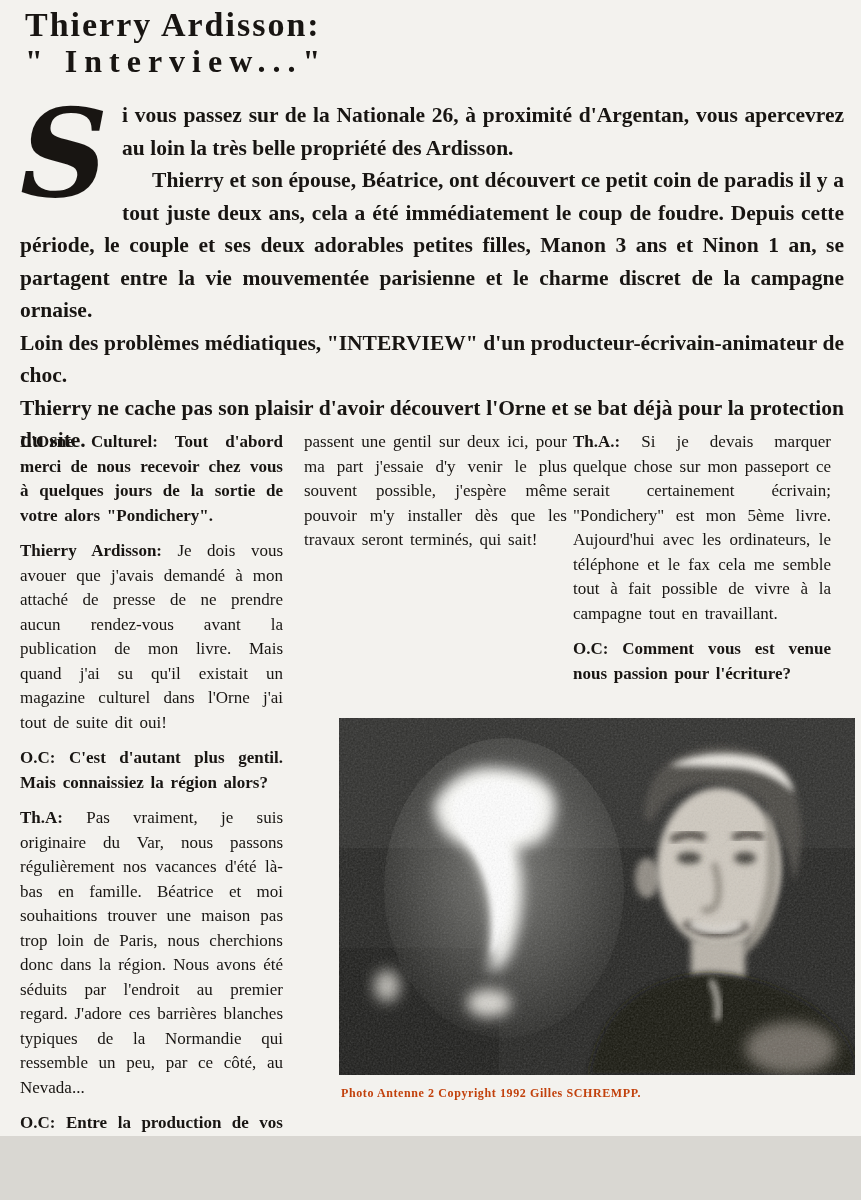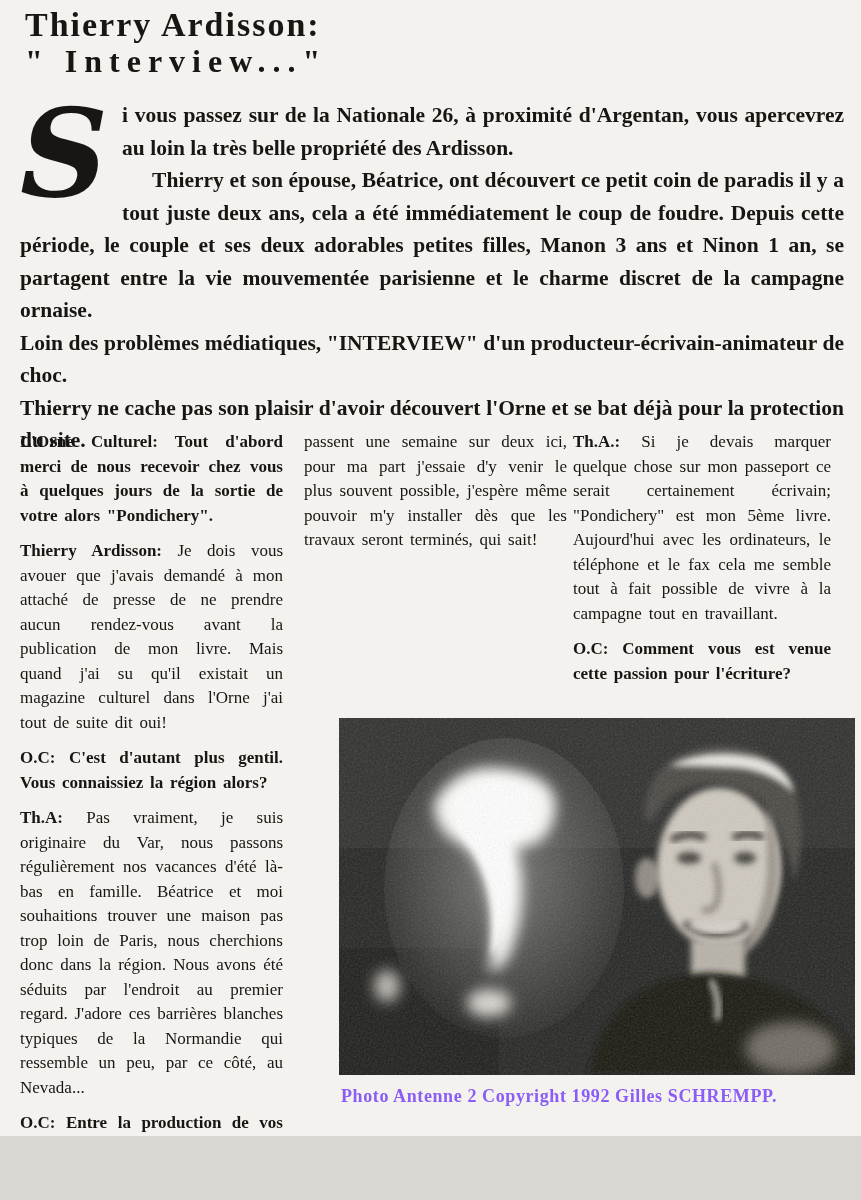--- a/index.html
+++ b/index.html
@@ -45,22 +45,22 @@
   #col-3{left:573px;width:258px;}
   
   .photo{
     position:absolute;top:718px;left:339px;
     width:516px;height:357px;
     background:#1e1e1e;
   }
   .photo svg{display:block;width:100%;height:100%;}
   .caption{
     position:absolute;top:1086px;left:341px;
-    font-size:18px;font-weight:bold;letter-spacing:0.6px;
-    color:#8b5cf6;
+    font-size:12px;font-weight:bold;letter-spacing:0.6px;
+    color:#c2410c;
   }
   
   .footer{
     position:absolute;top:1162px;left:420px;right:18px;
     display:flex;align-items:baseline;
     font-weight:bold;color:#1c1914;
   }
   .footer .pg{font-size:21px;margin-right:52px;}
   .footer .mag{font-size:15px;letter-spacing:1.5px;margin-right:34px;}
   .footer .date{font-size:15px;letter-spacing:1px;margin-right:38px;}
@@ -82,30 +82,30 @@
         <p>i vous passez sur de la Nationale 26, à proximité d'Argentan, vous apercevrez au loin la très belle propriété des Ardisson.</p>
         <p class="indent">Thierry et son épouse, Béatrice, ont découvert ce petit coin de paradis il y a tout juste deux ans, cela a été immédiatement le coup de foudre. Depuis cette période, le couple et ses deux adorables petites filles, Manon 3 ans et Ninon 1 an, se partagent entre la vie mouvementée parisienne et le charme discret de la campagne ornaise.</p>
         <p>Loin des problèmes médiatiques, "INTERVIEW" d'un producteur-écrivain-animateur de choc.</p>
         <p>Thierry ne cache pas son plaisir d'avoir découvert l'Orne et se bat déjà pour la protection du site.</p>
       </div>
   </div>
 
   <div class="col" id="col-1">
       <p class="q">L'Orne Culturel: Tout d'abord merci de nous recevoir chez vous à quelques jours de la sortie de votre alors "Pondichery".</p>
       <p><strong>Thierry Ardisson:</strong> Je dois vous avouer que j'avais demandé à mon attaché de presse de ne prendre aucun rendez-vous avant la publication de mon livre. Mais quand j'ai su qu'il existait un magazine culturel dans l'Orne j'ai tout de suite dit oui!</p>
-      <p class="q">O.C: C'est d'autant plus gentil. Vous connaissiez la région alors?</p>
+      <p class="q">O.C: C'est d'autant plus gentil. Mais connaissiez la région alors?</p>
       <p><strong>Th.A:</strong> Pas vraiment, je suis originaire du Var, nous passons régulièrement nos vacances d'été là-bas en famille. Béatrice et moi souhaitions trouver une maison pas trop loin de Paris, nous cherchions donc dans la région. Nous avons été séduits par l'endroit au premier regard. J'adore ces barrières blanches typiques de la Normandie qui ressemble un peu, par ce côté, au Nevada...</p>
       <p class="q">O.C: Entre la production de vos émissions de télévision, la publication de votre nouveau magazine "Interview" et la sortie de votre livre avez-vous le temps de profiter les joies de la campagne?</p>
     </div>
   <div class="col" id="col-2">
-      <p>passent une semaine sur deux ici, pour ma part j'essaie d'y venir le plus souvent possible, j'espère même pouvoir m'y installer dès que les travaux seront terminés, qui sait!</p>
+      <p>passent une gentil sur deux ici, pour ma part j'essaie d'y venir le plus souvent possible, j'espère même pouvoir m'y installer dès que les travaux seront terminés, qui sait!</p>
     </div>
   <div class="col" id="col-3">
       <p><strong>Th.A.:</strong> Si je devais marquer quelque chose sur mon passeport ce serait certainement écrivain; "Pondichery" est mon 5ème livre. Aujourd'hui avec les ordinateurs, le téléphone et le fax cela me semble tout à fait possible de vivre à la campagne tout en travaillant.</p>
-      <p class="q">O.C: Comment vous est venue cette passion pour l'écriture?</p>
+      <p class="q">O.C: Comment vous est venue nous passion pour l'écriture?</p>
     </div>
 
   <div class="photo">
     <svg viewBox="0 0 516 357" preserveAspectRatio="none">
       <defs>
         <filter id="soft" x="-40%" y="-40%" width="180%" height="180%">
           <feGaussianBlur stdDeviation="7"></feGaussianBlur>
         </filter>
         <filter id="soft2" x="-60%" y="-60%" width="220%" height="220%">
           <feGaussianBlur stdDeviation="3"></feGaussianBlur>

